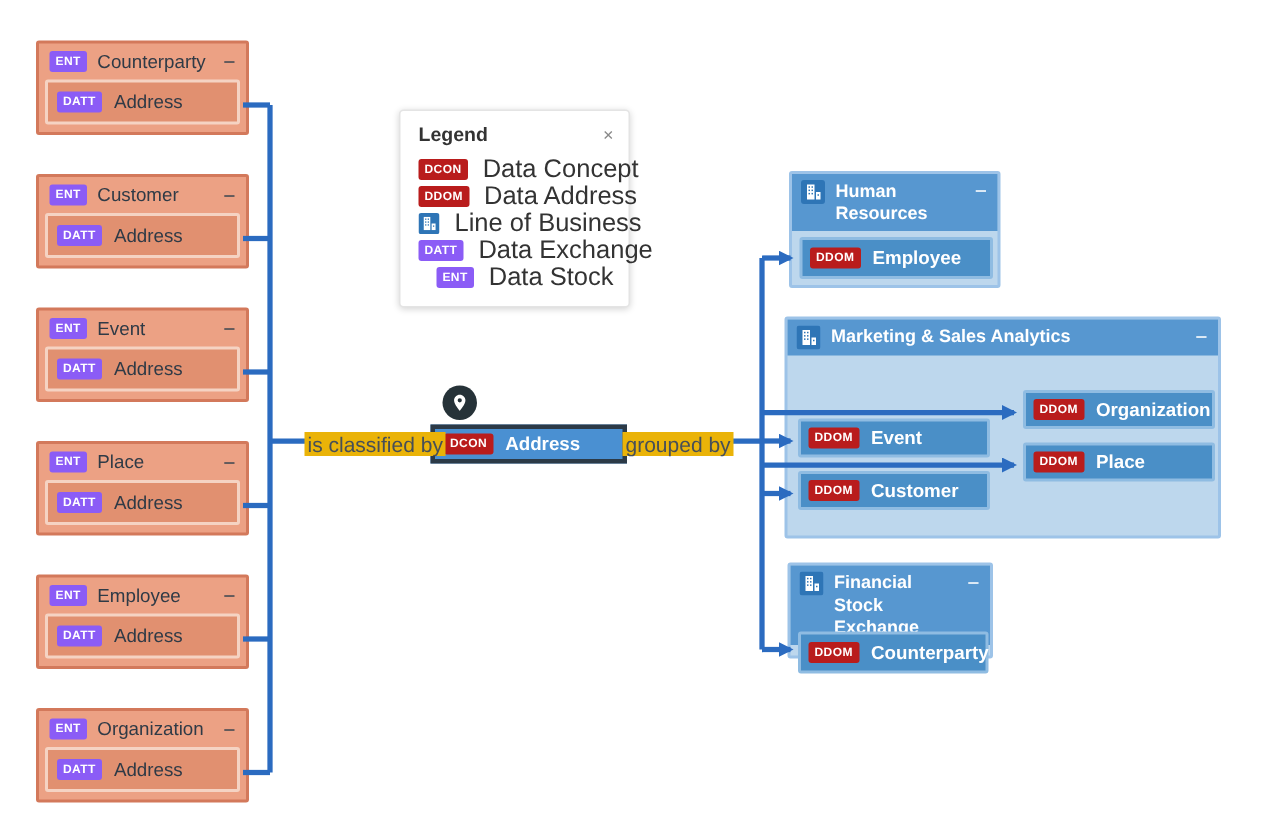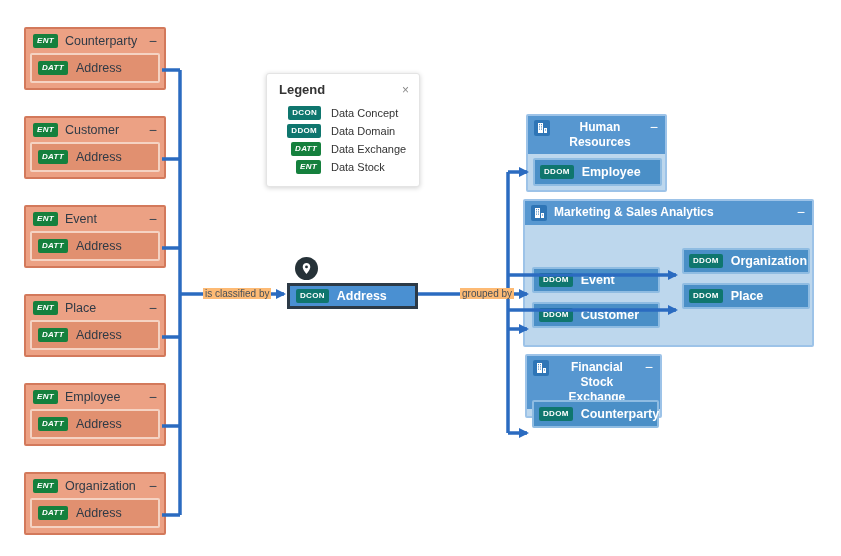--- a/index.html
+++ b/index.html
@@ -5,22 +5,22 @@
   html,body{margin:0;padding:0;background:#fff;}
   .canvas{position:relative;width:841px;height:556px;background:#ffffff;overflow:hidden;
           font-family:"Liberation Sans", sans-serif;}
 
   
   .wires{position:absolute;left:0;top:0;width:841px;height:556px;z-index:5;pointer-events:none;}
 
   
   .badge{display:inline-block;font-size:8px;font-weight:bold;line-height:1;color:#fff;
          padding:3px 4px;border-radius:2px;letter-spacing:.3px;flex:0 0 auto;}
-  .badge.orange{background:#15803d;font-style:italic;}
-  .badge.blue{background:#0f766e;}
+  .badge.orange{background:#8b5cf6;}
+  .badge.blue{background:#b91c1c;}
 
   
   .ent{position:absolute;left:24px;width:142px;height:63px;box-sizing:border-box;
        background:#eca184;border:2px solid #d3795b;border-radius:2px;z-index:1;}
   .ent-h{height:23px;display:flex;align-items:center;padding:0 7px;}
   .ent-title{font-size:12.5px;color:#2f3a46;margin-left:7px;white-space:nowrap;}
   .minus-dark{margin-left:auto;color:#3c4650;font-size:14px;line-height:1;cursor:pointer;}
   .attr{position:relative;margin:1px 4px 0 4px;height:30px;box-sizing:border-box;
         background:#e19070;border:2px solid #f5d3c3;border-radius:2px;
         display:flex;align-items:center;padding:0 6px;}
@@ -29,45 +29,45 @@
   
   .concept{position:absolute;left:287px;top:283px;width:131px;height:26px;box-sizing:border-box;
            background:#4a90d2;border:3px solid #2c3a47;display:flex;align-items:center;
            padding:0 6px;z-index:4;}
   .concept-title{font-size:12.5px;font-weight:bold;color:#fff;margin-left:8px;white-space:nowrap;}
   .pin{position:absolute;left:295px;top:257px;width:23px;height:23px;border-radius:50%;
        background:#263238;z-index:7;display:flex;align-items:center;justify-content:center;
        box-shadow:0 0 0 1.5px rgba(255,255,255,.9);}
 
   
-  .edge-label{position:absolute;z-index:6;background:#fdba74;padding:0 2px;
-              font-size:10px;color:#474f58;white-space:nowrap;}
+  .edge-label{position:absolute;z-index:6;background:#eab308;padding:0 2px;
+              font-size:14px;color:#474f58;white-space:nowrap;}
 
   
   .lob{position:absolute;box-sizing:border-box;background:#bdd7ed;border:2px solid #9dc3e8;
        border-radius:2px;z-index:1;}
   .lob-h{background:#5797d0;display:flex;align-items:flex-start;gap:7px;
          padding:4px 7px 4px 6px;color:#fff;}
-  .lob-title{font-size:12px;font-weight:bold;line-height:1.25;text-align:center;}
+  .lob-title{font-size:12px;font-weight:bold;line-height:1.25;}
   .minus-light{margin-left:auto;color:#fff;font-size:14px;line-height:1;cursor:pointer;}
   .dom{position:absolute;box-sizing:border-box;background:#4a8fc7;border:2px solid #8fbce2;
        border-radius:2px;display:flex;align-items:center;padding:0 5px;}
   .dom-title{font-size:12.5px;font-weight:bold;color:#fff;margin-left:8px;white-space:nowrap;}
   .bld{flex:0 0 auto;}
 
   
   .legend{position:absolute;left:266px;top:73px;width:154px;z-index:10;background:#fff;
           border:1px solid #e4e4e4;border-radius:3px;box-shadow:0 1px 5px rgba(0,0,0,.18);
           padding:8px 10px 10px 12px;box-sizing:border-box;}
   .legend-h{display:flex;align-items:center;margin-bottom:7px;}
   .legend-title{font-size:13px;font-weight:bold;color:#333;}
   .legend-close{margin-left:auto;color:#8a8a8a;font-size:12px;cursor:pointer;line-height:1;}
   .legend-row{display:flex;align-items:center;height:18px;}
   .legend-badge-col{width:42px;display:flex;justify-content:flex-end;}
-  .legend-label{font-size:11px;color:#333;margin-left:10px;white-space:nowrap;}
+  .legend-label{font-size:17px;color:#333;margin-left:10px;white-space:nowrap;}
 </style>
 </head>
 <body>
 
 <div class="canvas">
 
   <div class="ent" style="top:27px">
     <div class="ent-h">
       <span class="badge orange">ENT</span>
       <span class="ent-title">Counterparty</span>
@@ -167,21 +167,21 @@
       </svg>
       <span class="lob-title">Human Resources</span>
       <span class="minus-light">−</span>
     </div>
     <div class="dom" style="left:5px;top:42px;width:129px;height:28px">
       <span class="badge blue">DDOM</span>
       <span class="dom-title">Employee</span>
     </div>
   </div>
 
-  <div class="lob" style="left:523px;top:199px;width:291px;height:148px">
+  <div class="lob" style="left:523px;top:211px;width:291px;height:148px">
     <div class="lob-h">
       <svg class="bld" width="16" height="16" viewBox="0 0 16 16">
         <rect width="16" height="16" rx="2" fill="#2e75b6"></rect>
         <rect x="4" y="3" width="5" height="10" fill="#fff"></rect>
         <rect x="10" y="8" width="3" height="5" fill="#fff"></rect>
         <g fill="#2e75b6">
           <rect x="5" y="4.2" width="1" height="1"></rect>
             <rect x="7" y="4.2" width="1" height="1"></rect>
           <rect x="5" y="6.4" width="1" height="1"></rect>
             <rect x="7" y="6.4" width="1" height="1"></rect>
@@ -204,21 +204,21 @@
     <div class="dom" style="left:157px;top:47px;width:128px;height:26px">
       <span class="badge blue">DDOM</span>
       <span class="dom-title">Organization</span>
     </div>
     <div class="dom" style="left:157px;top:82px;width:128px;height:26px">
       <span class="badge blue">DDOM</span>
       <span class="dom-title">Place</span>
     </div>
   </div>
 
-  <div class="lob" style="left:525px;top:354px;width:137px;height:64px">
+  <div class="lob" style="left:525px;top:375px;width:137px;height:64px">
     <div class="lob-h">
       <svg class="bld" width="16" height="16" viewBox="0 0 16 16">
         <rect width="16" height="16" rx="2" fill="#2e75b6"></rect>
         <rect x="4" y="3" width="5" height="10" fill="#fff"></rect>
         <rect x="10" y="8" width="3" height="5" fill="#fff"></rect>
         <g fill="#2e75b6">
           <rect x="5" y="4.2" width="1" height="1"></rect>
             <rect x="7" y="4.2" width="1" height="1"></rect>
           <rect x="5" y="6.4" width="1" height="1"></rect>
             <rect x="7" y="6.4" width="1" height="1"></rect>
@@ -261,38 +261,57 @@
       <path d="M508,172 H527" marker-end="url(#arw)"></path>
       <path d="M508,275 H676" marker-end="url(#arw)"></path>
       <path d="M508,294 H527" marker-end="url(#arw)"></path>
       <path d="M508,310 H676" marker-end="url(#arw)"></path>
       <path d="M508,329 H527" marker-end="url(#arw)"></path>
       <path d="M508,433 H527" marker-end="url(#arw)"></path>
     </g>
   </svg>
 
   <span class="edge-label" style="left:203px;top:288px">is classified by</span>
-  <span class="edge-label" style="left:460px;top:288px">grouped by</span>
+  <span class="edge-label" style="left:415px;top:288px">grouped by</span>
 
   <div class="legend">
     <div class="legend-h">
       <span class="legend-title">Legend</span>
       <span class="legend-close">×</span>
     </div>
     <div class="legend-row">
       <span class="legend-badge-col">
           <span class="badge blue">DCON</span>
         </span>
       <span class="legend-label">Data Concept</span>
     </div>
     <div class="legend-row">
       <span class="legend-badge-col">
           <span class="badge blue">DDOM</span>
         </span>
-      <span class="legend-label">Data Domain</span>
+      <span class="legend-label">Data Address</span>
+    </div>
+    <div class="legend-row">
+      <span class="legend-badge-col">
+        <svg width="14" height="14" viewBox="0 0 16 16">
+          <rect width="16" height="16" rx="2" fill="#2e75b6"></rect>
+          <rect x="4" y="3" width="5" height="10" fill="#fff"></rect>
+          <rect x="10" y="8" width="3" height="5" fill="#fff"></rect>
+          <g fill="#2e75b6">
+            <rect x="5" y="4.2" width="1" height="1"></rect>
+              <rect x="7" y="4.2" width="1" height="1"></rect>
+            <rect x="5" y="6.4" width="1" height="1"></rect>
+              <rect x="7" y="6.4" width="1" height="1"></rect>
+            <rect x="5" y="8.6" width="1" height="1"></rect>
+              <rect x="7" y="8.6" width="1" height="1"></rect>
+            <rect x="11" y="9.5" width="1" height="1"></rect>
+          </g>
+        </svg>
+      </span>
+      <span class="legend-label">Line of Business</span>
     </div>
     <div class="legend-row">
       <span class="legend-badge-col">
           <span class="badge orange">DATT</span>
         </span>
       <span class="legend-label">Data Exchange</span>
     </div>
     <div class="legend-row">
       <span class="legend-badge-col">
           <span class="badge orange">ENT</span>

